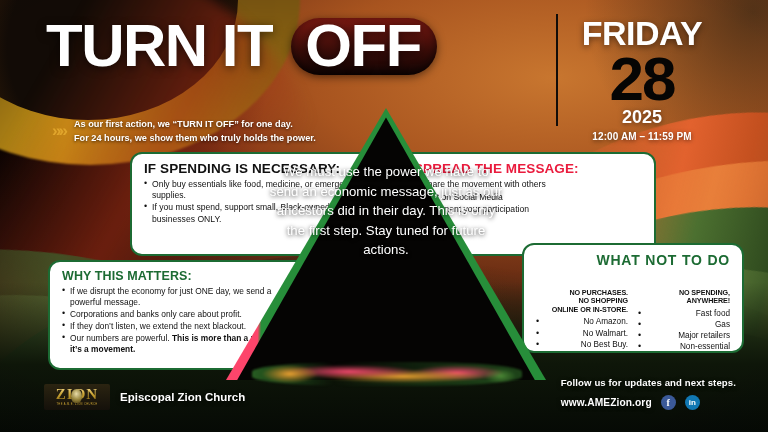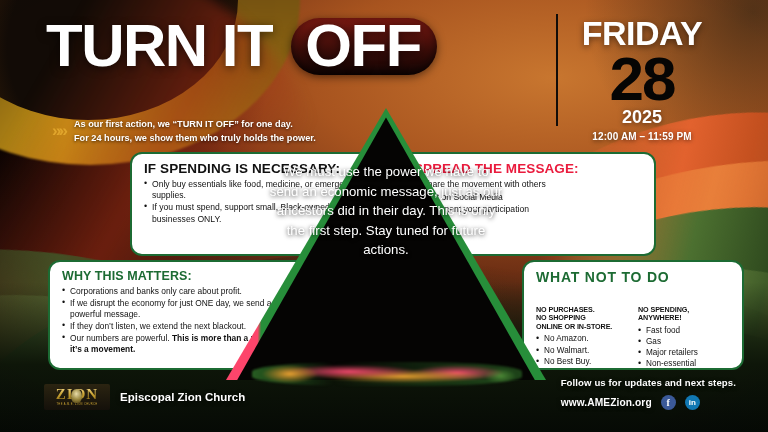--- a/index.html
+++ b/index.html
@@ -213,21 +213,21 @@
 
   #card-spread{ left:400px; top:152px; width:256px; height:104px; }
   #card-spread h3{ font-size:13.5px; color:#ea1b3d; }
   #card-spread li{ font-size:8.6px; margin-top:1.5px; }
 
   #card-why{ left:48px; top:260px; width:260px; height:110px; }
   #card-why h3{ font-size:12.5px; color:#1c6b33; }
   #card-why li{ font-size:8.4px; margin-top:1px; }
   #card-why li b{ font-weight:800; }
 
-  #card-not{ left:522px; top:260px; width:222px; height:110px; }
+  #card-not{ left:522px; top:243px; width:222px; height:110px;text-align:right; }
   #card-not h3{ font-size:14px; color:#1c6b33; letter-spacing:.8px; }
   .not-cols{ display:flex; gap:10px; margin-top:21px; }
   .not-col{ flex:1; }
   .not-col .hdr{ font-size:7.2px; font-weight:900; color:#111; line-height:1.2; letter-spacing:-.1px;}
   .not-col li{ font-size:8.2px; margin-top:.5px; }
 
   
   .footer-left{
     position:absolute; left:44px; bottom:22px; z-index:20;
     display:flex; align-items:center; gap:10px;
@@ -347,22 +347,22 @@
         <li>Post on Social Media</li>
         <li>Document your participation</li>
       </ul>
     </div>
   </div>
 
   <div class="card" id="card-why">
     <div class="card-inner">
       <h3>WHY THIS MATTERS:</h3>
       <ul>
+        <li>If we disrupt the economy for just ONE day, we send a powerful message.</li>
         <li>Corporations and banks only care about profit.</li>
-        <li>If we disrupt the economy for just ONE day, we send a powerful message.</li>
         <li>If they don’t listen, we extend the next blackout.</li>
         <li><span>Our numbers are powerful. </span><b>This is more than a moment—it’s a movement.</b></li>
       </ul>
     </div>
   </div>
 
   <div class="card" id="card-not">
     <div class="card-inner">
       <h3>WHAT NOT TO DO</h3>
       <div class="not-cols">

